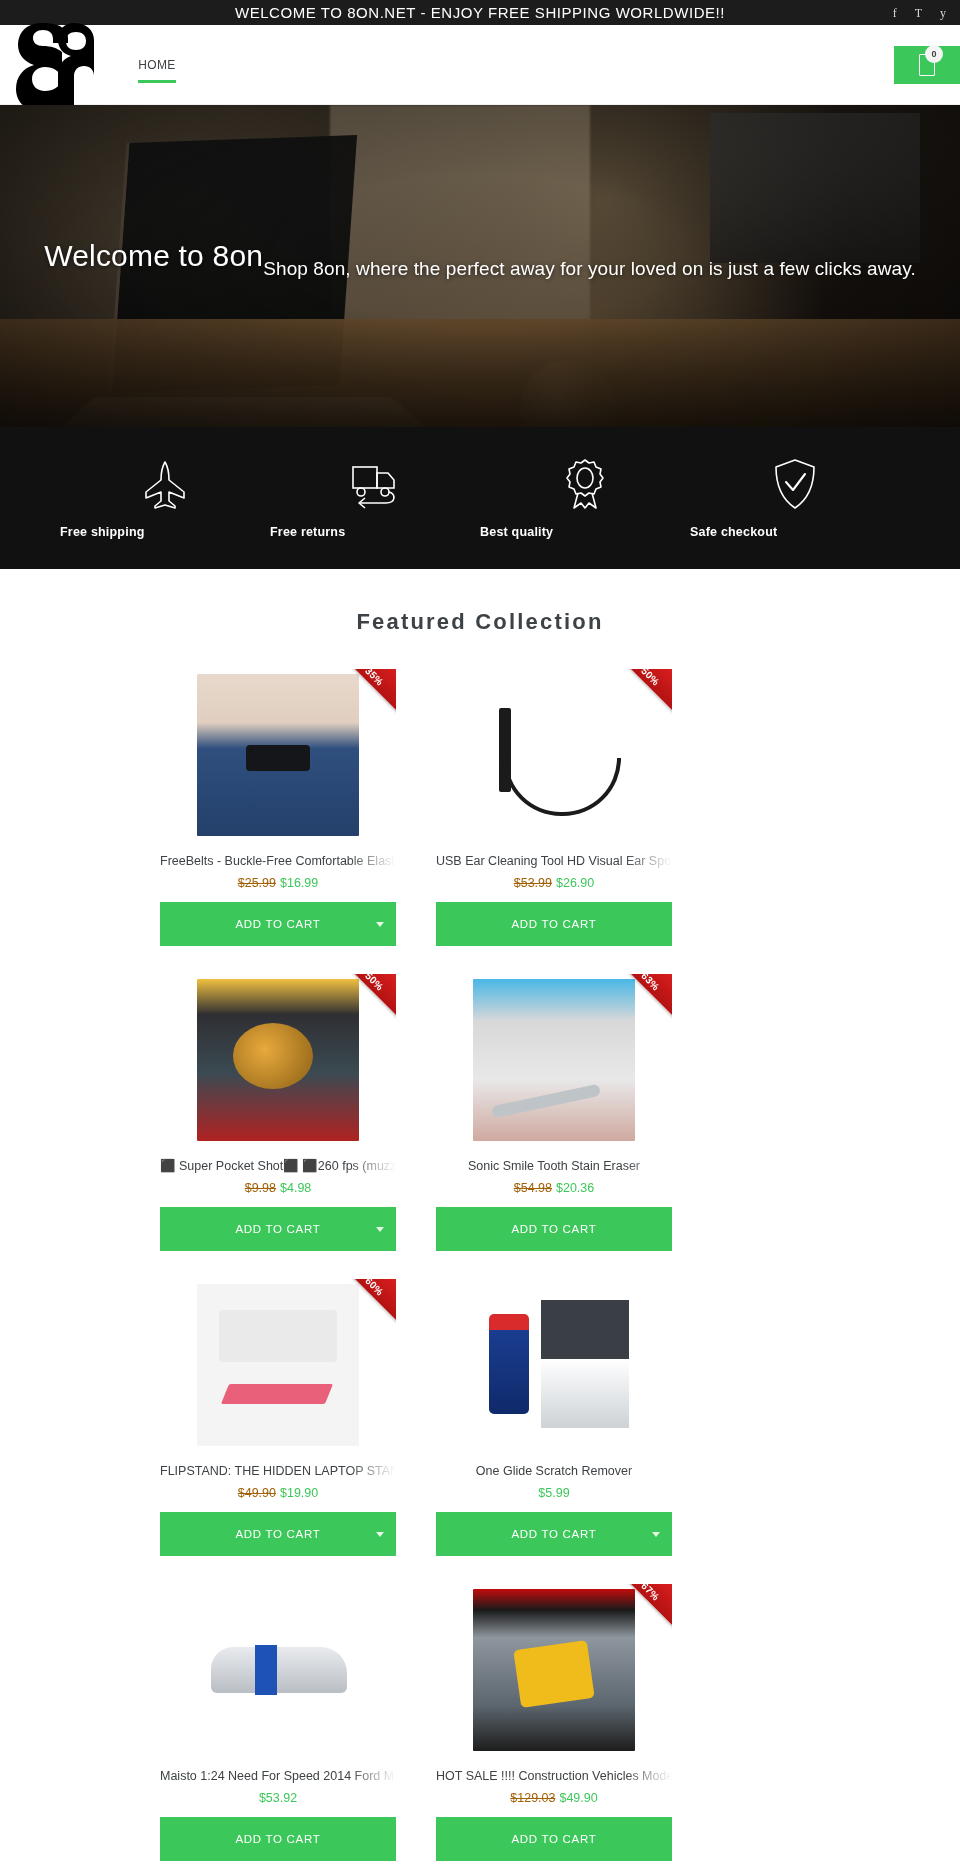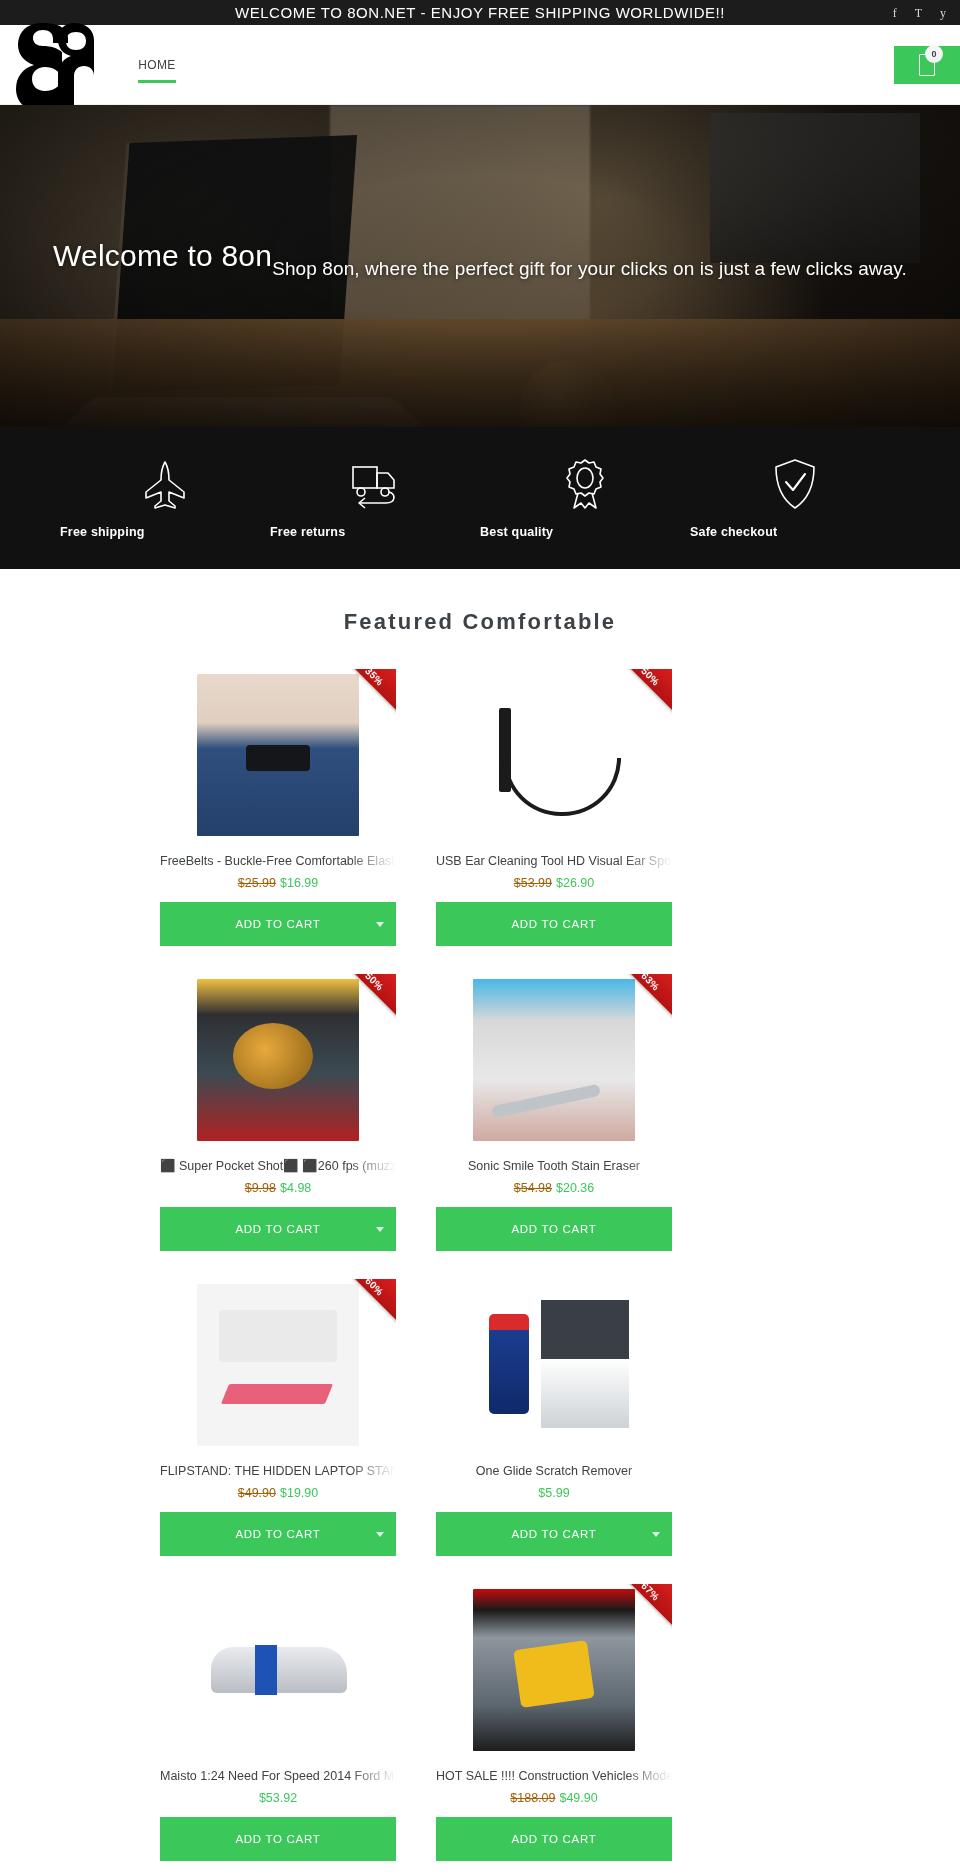--- a/index.html
+++ b/index.html
@@ -462,21 +462,21 @@
     <div class="hero-shape-win"></div>
     <div class="hero-shape-laptop"></div>
     <div class="hero-shape-base"></div>
     <div class="hero-shape-globe"></div>
     <div class="hero-shape-desk"></div>
 
   </div>
   <div class="hero-vig"></div>
   <div class="hero-copy">
     <div class="hero-title">Welcome to 8on</div>
-    <div class="hero-sub">Shop 8on, where the perfect gift for your clicks on is just a few clicks away.</div>
+    <div class="hero-sub">Shop 8on, where the perfect away for your loved on is just a few clicks away.</div>
   </div>
 </div>
 
 <div class="features">
 
   <div class="feature">
     <div class="feature-ico">
       <svg width="46" height="50" viewBox="0 0 46 50" aria-hidden="true">
         <path d="M23 3 C20 8 19 14 19 21 L4 33 L4 39 L19 33 L19 42 L13 47 L13 49 L23 46 L33 49 L33 47 L27 42 L27 33 L42 39 L42 33 L27 21 C27 14 26 8 23 3 Z" fill="none" stroke="#ffffff" stroke-width="1.6" stroke-linejoin="round"></path>
       </svg>
@@ -515,21 +515,21 @@
         <path d="M23 2 L42 9 C42 28 35 42 23 50 C11 42 4 28 4 9 Z" fill="none" stroke="#ffffff" stroke-width="1.6" stroke-linejoin="round"></path>
         <path d="M14 24 L21 32 L33 16" fill="none" stroke="#ffffff" stroke-width="2.1" stroke-linecap="round" stroke-linejoin="round"></path>
       </svg>
     </div>
     <div class="feature-label">Safe checkout</div>
   </div>
 
 </div>
 
 <div class="collection">
-  <div class="collection-title">Featured Comfortable</div>
+  <div class="collection-title">Featured Collection</div>
   <div class="grid" id="product-grid">
       <div class="card">
         <div class="card-media">
           <div class="thumb th-jeans"></div>
           <div class="badge-ribbon">
             <span>- 35%</span>
           </div>
         </div>
         <div class="card-title">FreeBelts - Buckle-Free Comfortable Elastic Belt</div>
         <div class="card-price"><span class="price-old">$25.99</span><span class="price-new">$16.99</span></div>
@@ -614,19 +614,19 @@
         </button>
       </div>
       <div class="card">
         <div class="card-media">
           <div class="thumb th-excav"></div>
           <div class="badge-ribbon">
             <span>- 67%</span>
           </div>
         </div>
         <div class="card-title">HOT SALE !!!! Construction Vehicles Model rem</div>
-        <div class="card-price"><span class="price-old">$188.09</span><span class="price-new">$49.90</span></div>
+        <div class="card-price"><span class="price-old">$129.03</span><span class="price-new">$49.90</span></div>
         <button class="atc">
           <span>ADD TO CART</span>
         </button>
       </div>
     </div>
 </div>
 
 </body></html>

